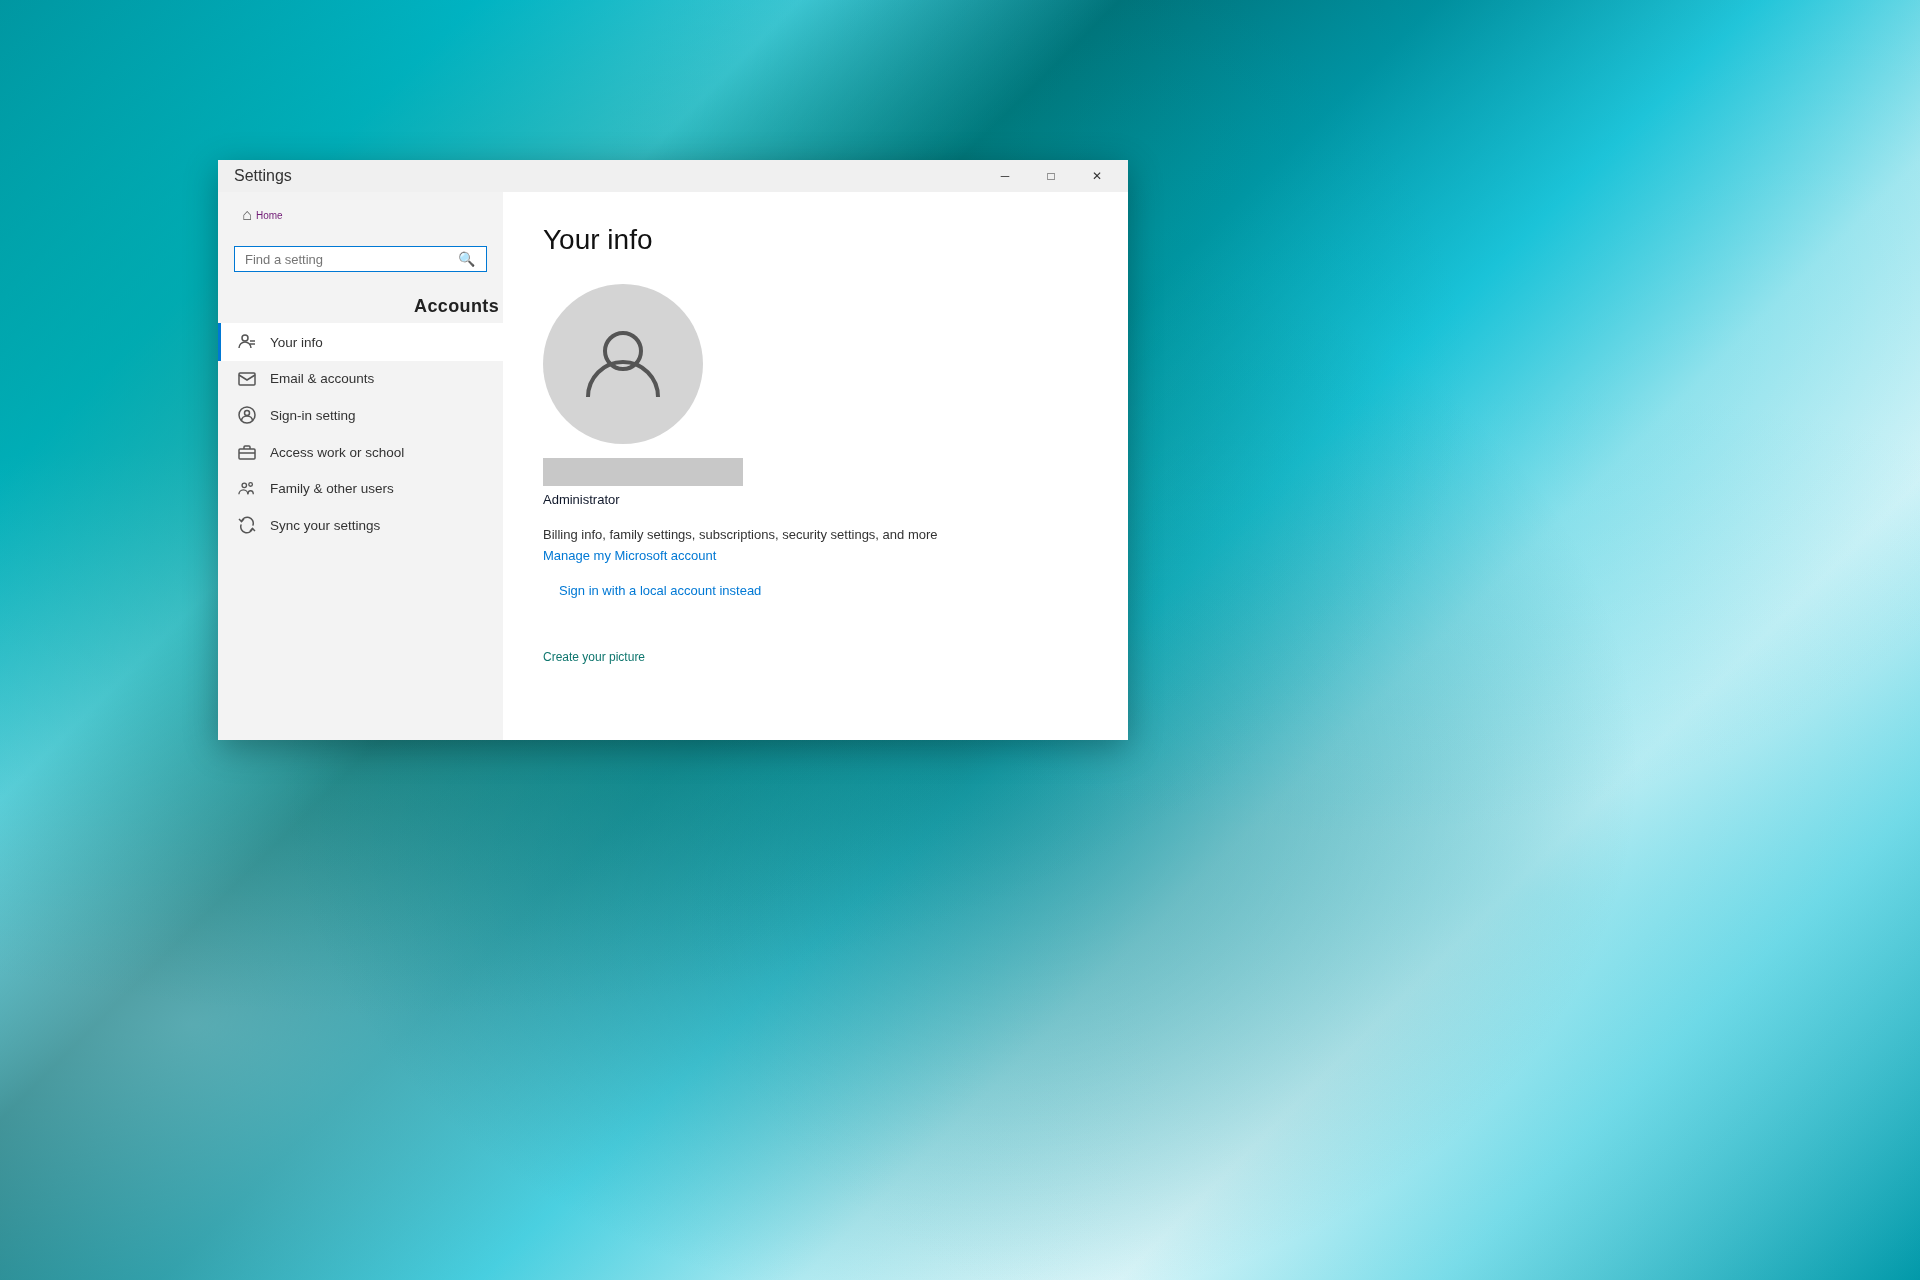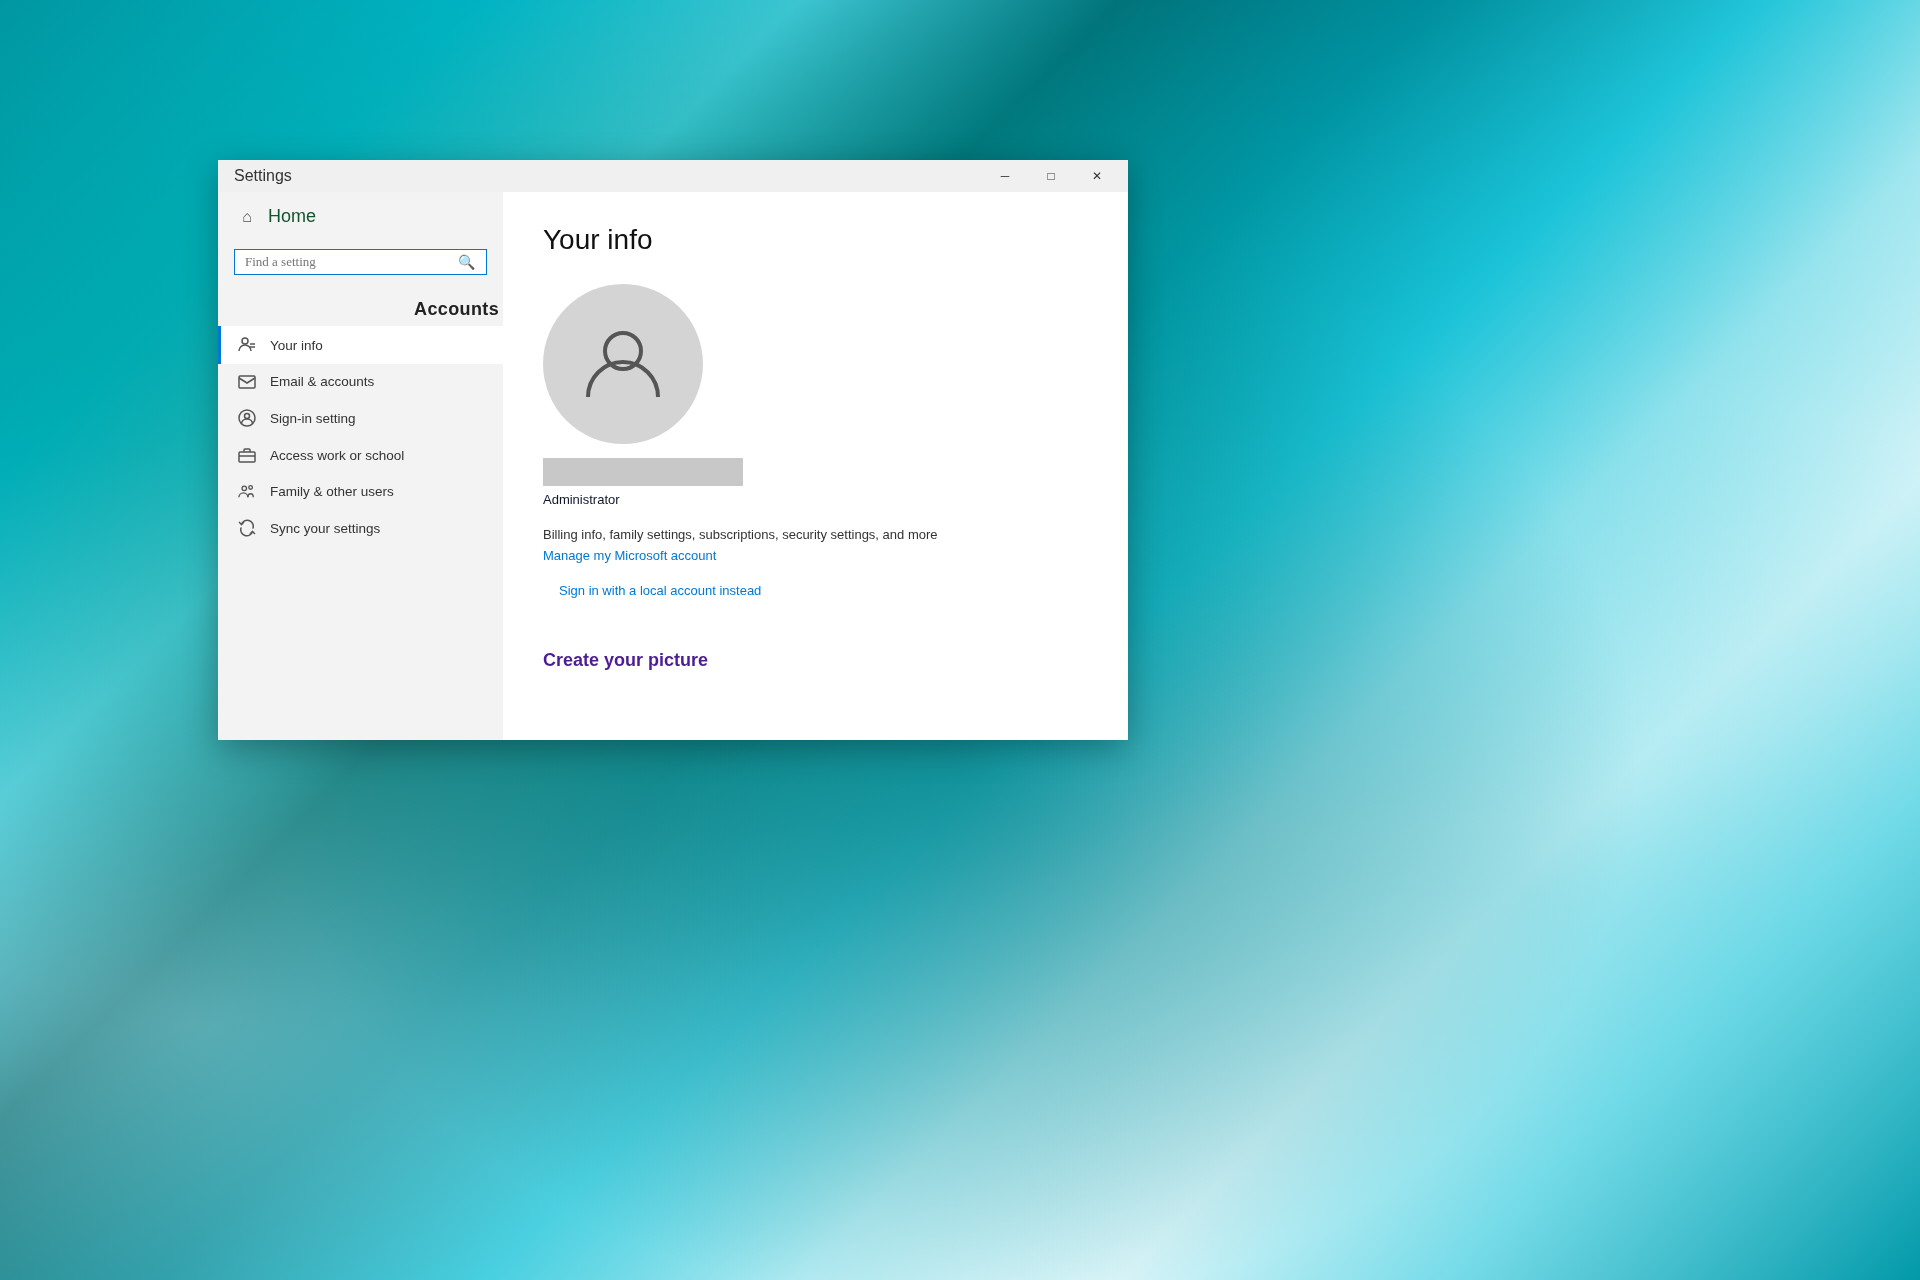--- a/index.html
+++ b/index.html
@@ -101,44 +101,42 @@
       background: #f3f3f3;
       flex-shrink: 0;
       display: flex;
       flex-direction: column;
       padding-top: 0;
     }
 
     .sidebar-home {
       display: flex;
       align-items: center;
-      gap: 12px;
       padding: 14px 20px;
       cursor: pointer;
-      color: #14532d;
-      font-size: 18px;
+      color: #701a75;
+      font-size: 10px;
     }
 
     .search-box {
       margin: 8px 16px 16px;
       display: flex;
       align-items: center;
       border: 1.5px solid #0078d4;
       background: white;
       padding: 4px 10px;
     }
 
     .search-input {
       flex: 1;
       border: none;
       outline: none;
       font-size: 13px;
       color: #333;
       background: transparent;
-      font-family: Liberation Serif, serif;
     }
 
     .search-icon-svg {
       color: #555;
       font-size: 14px;
     }
 
     .sidebar-section-title {
       padding: 8px 4px 6px;
       font-size: 18px;
@@ -255,23 +253,23 @@
       font-size: 13px;
       color: #0078d4;
       text-decoration: none;
       cursor: pointer;
       display: block;
       margin-bottom: 28px;
       margin-left: 16px;
     }
 
     .create-picture-title {
-      font-size: 18px;
-      font-weight: 700;
-      color: #4c1d95;
+      font-size: 12px;
+      font-weight: 400;
+      color: #0f766e;
     }
 
     
     .home-icon::before { content: '⌂'; }
   </style>
 </head>
 <body>
 
 <div class="desktop-bg"></div>
 

